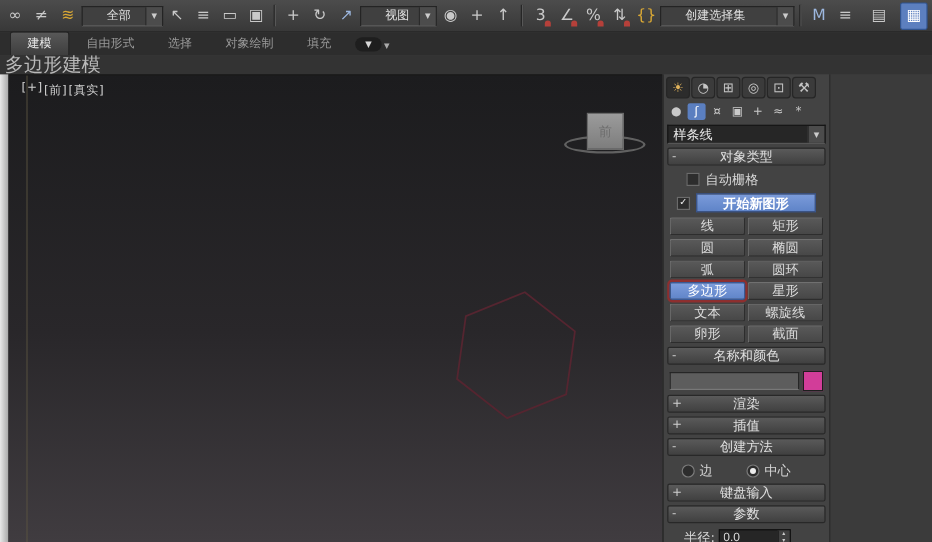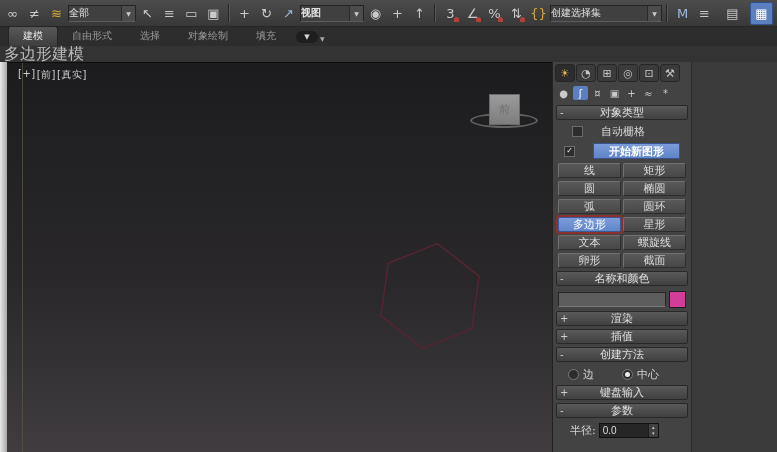--- a/index.html
+++ b/index.html
@@ -11,26 +11,26 @@
            display:flex;align-items:center;padding:0 2px;gap:1px;}
   .tbi{width:21px;height:21px;display:flex;align-items:center;justify-content:center;
        color:#c9c9c9;font-size:13px;position:relative;flex:0 0 auto;border-radius:2px;}
   .tbi.gold{color:#d8a735;}
   .tbi.blue{color:#9db8e0;}
   .tbi.hl{background:#5c7fbf;border:1px solid #31548f;color:#fff;}
   .snap::after{content:"";position:absolute;right:2px;bottom:2px;width:5px;height:5px;
                border-radius:50% 50% 0 0;background:#b5403a;}
   .tb-sep{width:1px;height:18px;background:#262626;border-right:1px solid #575757;margin:0 3px;flex:0 0 auto;}
   .tb-dd{height:17px;background:#404040;border:1px solid #242424;border-bottom-color:#5c5c5c;
-         display:flex;align-items:center;font-size:10px;color:#e0e0e0;padding-left:0;
+         display:flex;align-items:center;font-size:10px;color:#e0e0e0;padding-left:20px;
          flex:0 0 auto;box-sizing:border-box;}
   .dd-t{overflow:hidden;white-space:nowrap;flex:1;}
   .dd-a{width:13px;align-self:stretch;background:#4c4c4c;border-left:1px solid #2a2a2a;
         display:flex;align-items:center;justify-content:center;font-size:6px;color:#ccc;margin-left:3px;}
-  .w68{width:68px;} .w64{width:64px;font-weight:bold;} .w96{width:112px;}
+  .w68{width:68px;} .w64{width:64px;} .w96{width:112px;}
   .ml6{margin-left:6px;}
   
   .ribbon{position:absolute;left:0;top:27px;width:777px;height:19px;background:#2d2d2d;
           display:flex;align-items:flex-end;padding-left:8px;box-sizing:border-box;}
   .rtab{padding:2px 14px 3px;font-size:10px;color:#9a9a9a;flex:0 0 auto;}
   .rtab.active{background:linear-gradient(#585858,#3e3e3e);color:#e8e8e8;border-radius:3px 3px 0 0;
                border:1px solid #242424;border-bottom:none;}
   .rtab-btn{width:22px;height:12px;background:#1e1e1e;border-radius:6px;margin:0 2px 3px 6px;
             display:flex;align-items:center;justify-content:center;color:#d8d8d8;font-size:7px;}
   .rtab-caret{font-size:6px;color:#aaa;margin-bottom:4px;}
@@ -64,21 +64,21 @@
         color:#c9c9c9;font-size:10px;border-radius:2px;}
   .ccat.active{background:#5b7fc0;color:#fff;}
   .cmd-dd{margin:2px 3px 0;height:16px;background:#262626;border:1px solid #161616;
           border-bottom-color:#565656;color:#e5e5e5;font-size:11px;display:flex;align-items:center;
           padding-left:4px;box-sizing:border-box;}
   .roll{margin:3px 3px 0;}
   .roll-h{height:13px;background:linear-gradient(#5a5a5a,#404040);border:1px solid #282828;
           border-radius:2px;display:flex;align-items:center;justify-content:center;
           font-size:11px;color:#e0e0e0;position:relative;}
   .roll-pm{position:absolute;left:3px;font-size:10px;color:#cfcfcf;line-height:1;}
-  .ot-row{display:flex;align-items:center;margin:4px 0 0 16px;font-size:11px;color:#d6d6d6;gap:18px;}
+  .ot-row{display:flex;align-items:center;margin:4px 0 0 16px;font-size:11px;color:#d6d6d6;gap:5px;}
   .cb{width:9px;height:9px;background:#2d2d2d;border:1px solid #6b6b6b;font-size:8px;color:#f0f0f0;
       display:flex;align-items:center;justify-content:center;line-height:1;flex:0 0 auto;}
   .btn-new{flex:1;margin-right:8px;height:14px;background:linear-gradient(#7b9bda,#5f84c8);
            color:#fff;font-size:11px;display:flex;align-items:center;justify-content:center;
            border:1px solid #39548c;font-weight:bold;}
   .ot-grid{display:grid;grid-template-columns:1fr 1fr;gap:3px 2px;margin-top:4px;padding:0 2px;}
   .gbtn{height:13px;background:linear-gradient(#595959,#474747);border:1px solid;
         border-color:#707070 #2d2d2d #2d2d2d #707070;border-radius:2px;color:#dcdcdc;font-size:11px;
         display:flex;align-items:center;justify-content:center;}
   .gbtn.active{background:linear-gradient(#7e9ddc,#6085c9);color:#fff;border-color:#3a5a96;}
@@ -185,20 +185,24 @@
   </div>
   <div class="cmd-cats">
     <span class="ccat">●</span>
     <span class="ccat active">ʃ</span>
     <span class="ccat">¤</span>
     <span class="ccat">▣</span>
     <span class="ccat">+</span>
     <span class="ccat">≈</span>
     <span class="ccat">*</span>
   </div>
+  <div class="cmd-dd">
+    <span class="dd-t">样条线</span>
+    <span class="dd-a">▼</span>
+  </div>
 
   <div class="roll">
     <div class="roll-h">
       <span class="roll-pm">-</span>
       <span>对象类型</span>
     </div>
     <div class="ot-row">
       <span class="cb"></span>
       <span>自动栅格</span>
     </div>

